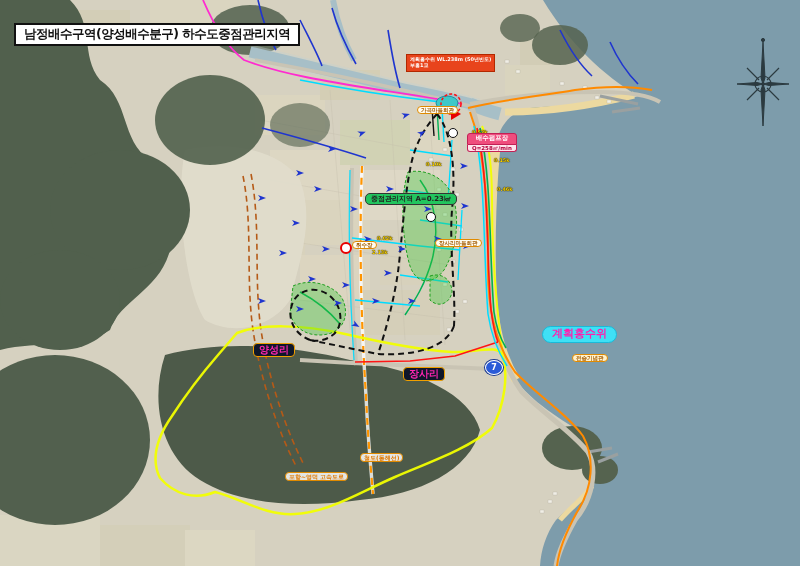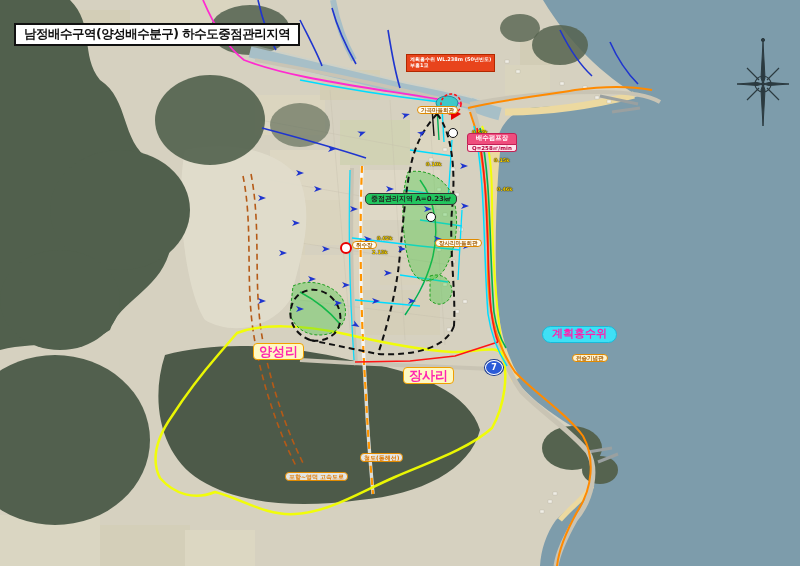--- a/index.html
+++ b/index.html
@@ -11,22 +11,22 @@
              padding:2px 8px;font-size:12.5px;font-weight:bold;color:#111;letter-spacing:-0.5px;}
   .flood-box{left:406px;top:54px;background:#e8441c;border:1px solid #b22800;color:#fff;
              font-size:5px;font-weight:bold;padding:2px 3px;text-align:left;}
   .pump-box{left:467px;top:105px;text-align:center;font-weight:bold;margin-top:28px;}
   .pump-name{background:#ef4d7d;color:#fff;font-size:6.5px;padding:1px 5px;border-radius:3px 3px 0 0;border:1px solid #c22055;}
   .pump-q{background:#ffe3ec;color:#b1003a;font-size:5.5px;padding:0 4px;border:1px solid #c22055;border-top:none;border-radius:0 0 3px 3px;}
   .pill{background:#fffdf2;border:1px solid #e08a00;border-radius:4px;color:#a35a00;
         font-size:5.5px;font-weight:bold;padding:0 3px;}
   .priority-box{left:365px;top:193px;background:#22c55e;border:1px solid #333;border-radius:5px;
                 color:#222;font-size:7px;font-weight:bold;padding:1px 5px;}
-  .village{background:#fef9c3;border:1px solid #f0a000;border-radius:4px;color:#ff25b0;
-           font-size:13px;font-weight:bold;padding:0 5px;}
+  .village{background:#0f172a;border:1px solid #f0a000;border-radius:4px;color:#ff25b0;
+           font-size:10px;font-weight:bold;padding:0 5px;}
   .beach-lbl{left:542px;top:326px;background:#3fe0f5;border:1px solid #19b9d8;border-radius:9px;
              color:#ff1fae;font-size:11px;font-weight:bold;padding:1px 9px;}
   .road-lbl{background:rgba(255,255,255,0.85);border:1px solid #e08a00;border-radius:4px;
             color:#e07800;font-size:6px;font-weight:bold;padding:0 3px;}
   .ring{position:absolute;width:8px;height:8px;border:2px solid #e80000;background:#fff;
         border-radius:50%;z-index:5;}
   .plen{position:absolute;font-size:5px;font-weight:bold;color:#ffd800;z-index:4;
         text-shadow:0 0 1px #000,0 0 1px #000;}
   .shield{position:absolute;left:485px;top:360px;width:16px;height:13px;background:#2b5bd7;
           border:1.5px solid #fff;border-radius:50%;box-shadow:0 0 0 1px #1b3a8f;z-index:5;

